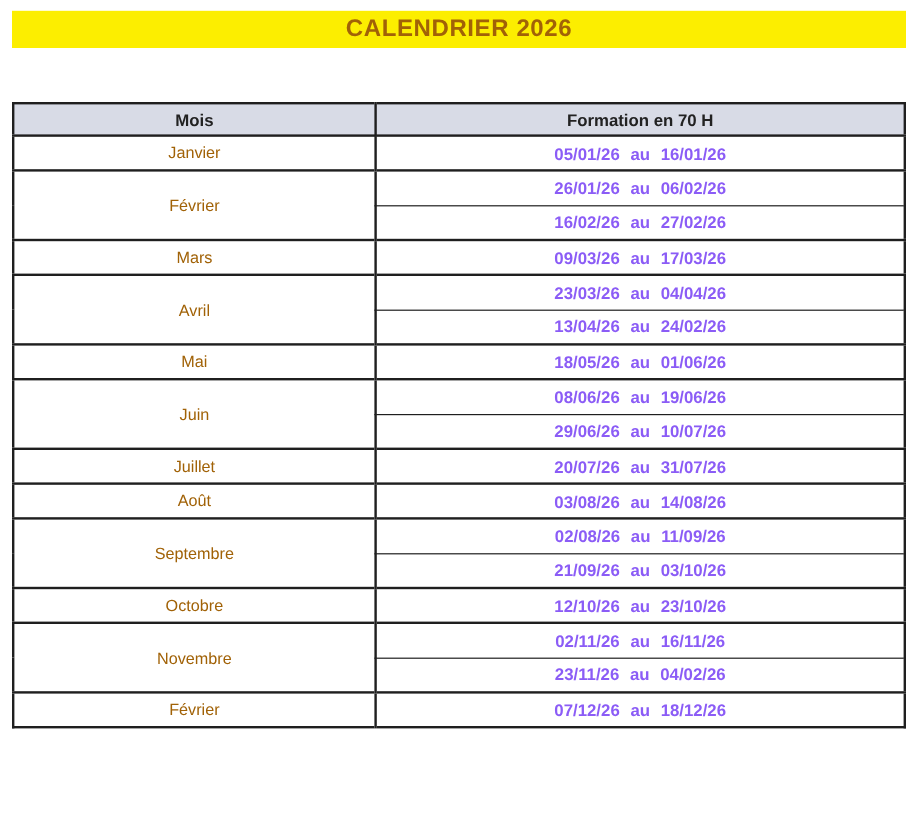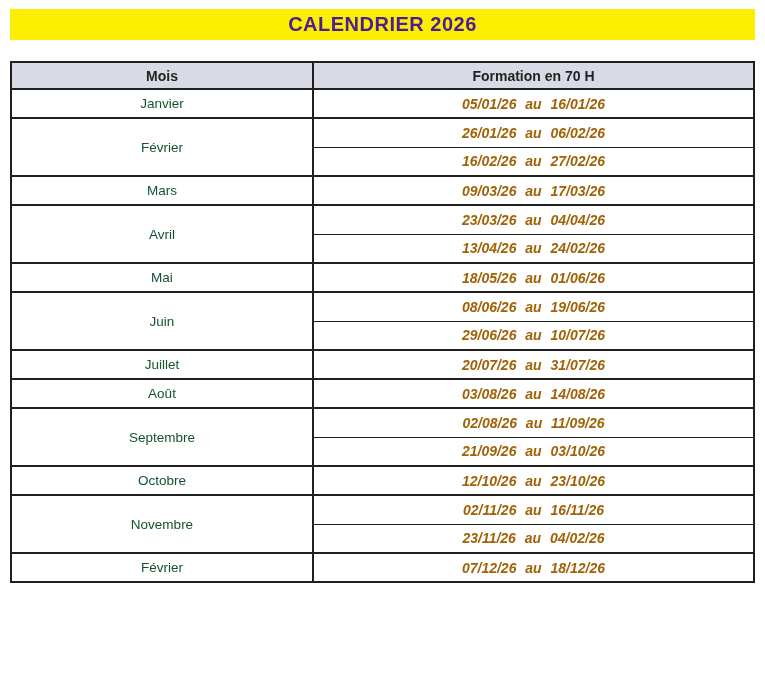--- a/index.html
+++ b/index.html
@@ -21,26 +21,26 @@
     margin-left:10px;
   }
   .banner{
     margin-top:0;
     height:31px;
     background:var(--banner-bg);
     display:flex;align-items:center;justify-content:center;
     font-weight:700;
     font-size:20px;
     letter-spacing:0.5px;
-    color:#4c1d95;
+    color:#a16207;
   }
   .banner.first{margin-top:9px;}
   .banner.second{margin-top:28px;font-size:19px;}
   table{
-    margin-top:21px;
+    margin-top:45px;
     width:745px;
     border-collapse:collapse;
     table-layout:fixed;
   }
   table, th, td{border:1px solid var(--line);}
   table{border-width:2px;}
   th{
     height:27px;
     background:var(--header-bg);
     font-size:14px;
@@ -52,28 +52,27 @@
   td{
     height:29px;
     text-align:center;
     vertical-align:middle;
     background:#fff;
   }
   td.month-cell{
     font-size:13.5px;
     font-weight:400;
     border-right-width:2px;
-    color:#14532d;
+    color:#a16207;
   }
   td.session-cell{
     font-size:14px;
     font-weight:600;
     word-spacing:5px;
-    color:#a16207;
-    font-style:italic;
+    color:#8b5cf6;
   }
   tr.group-start td{border-top-width:2px;}
   th.col-month{border-right-width:2px;}
 </style>
 </head>
 <body>
 
 <div class="page">
 
   <div class="banner first">CALENDRIER 2026</div>

